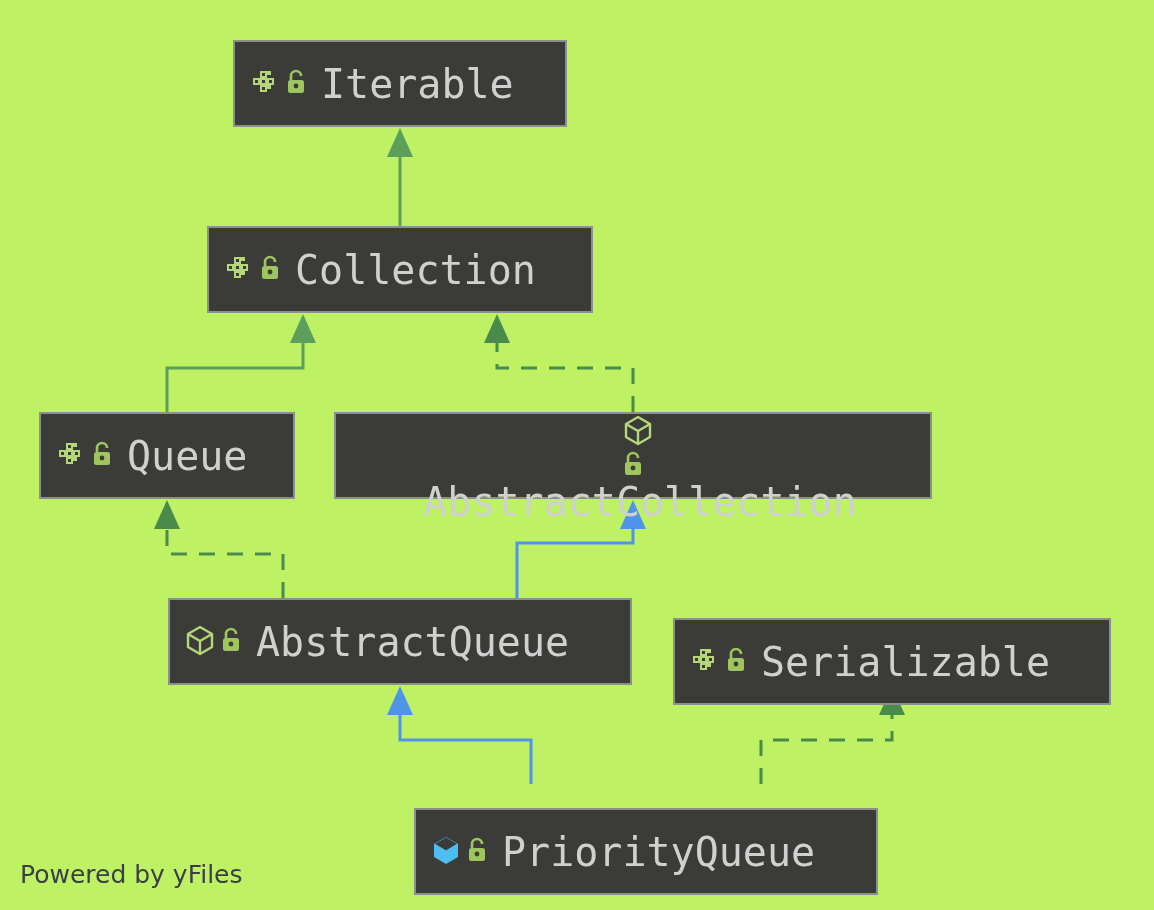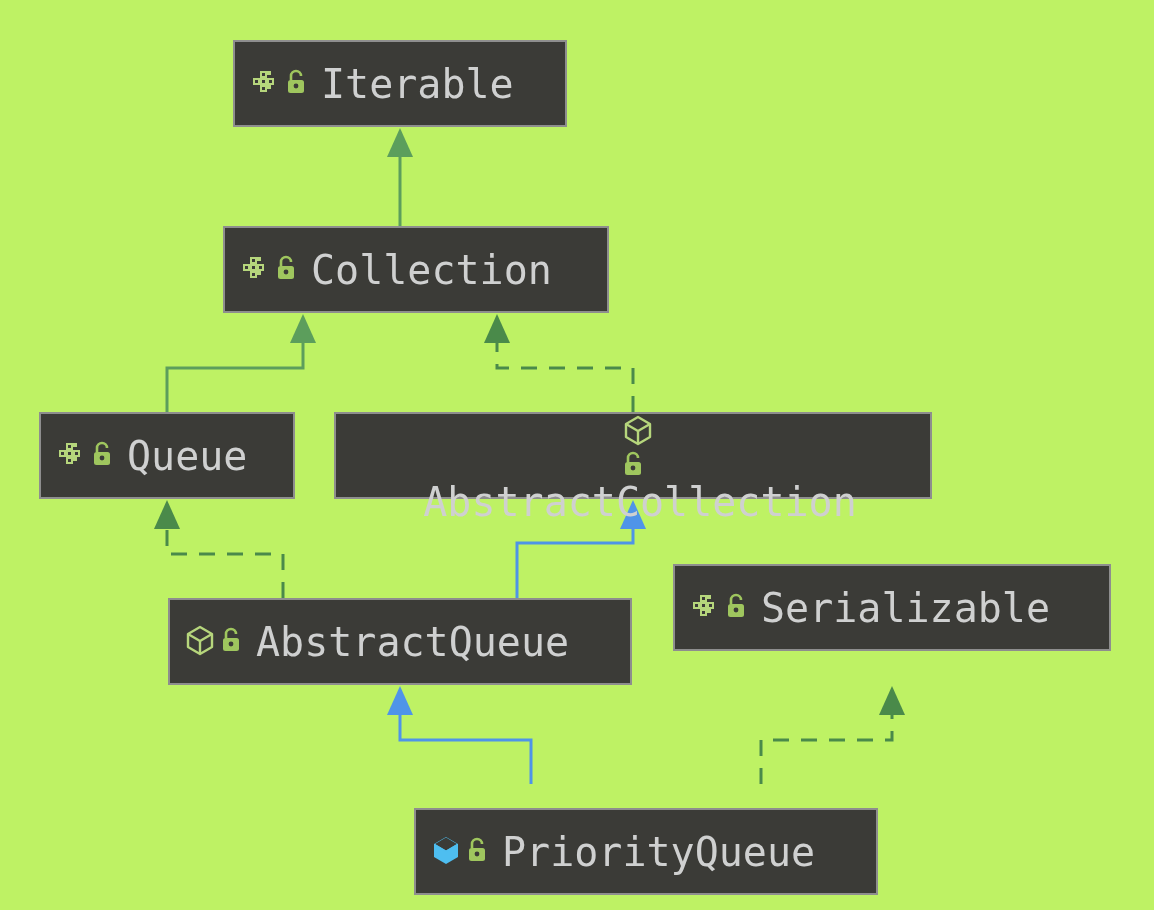--- a/index.html
+++ b/index.html
@@ -130,21 +130,21 @@
     <span class="lock-icon">
       <svg width="22" height="28" viewBox="0 0 22 28">
         <path d="M6 12 V8 a5 5 0 0 1 10 0" fill="none" stroke="#9fc65e" stroke-width="2.6"></path>
         <rect x="3" y="12" width="16" height="13" rx="2.5" fill="#9fc65e"></rect>
         <circle cx="11" cy="18" r="2.4" fill="#3b3b37"></circle>
       </svg>
     </span>
     <span class="node-label">Iterable</span>
   </div>
 
-  <div class="uml-node" style="left:207px; top:226px; width:386px; height:87px;margin-left:16px;">
+  <div class="uml-node" style="left:207px; top:226px; width:386px; height:87px;">
     <span class="node-icon">
       <svg width="32" height="32" viewBox="0 0 32 32">
         <g fill="#b6d67c">
           <rect x="11" y="5" width="7" height="7"></rect>
           <rect x="4" y="12" width="7" height="7"></rect>
           <rect x="11" y="12" width="7" height="7"></rect>
           <rect x="18" y="12" width="7" height="7"></rect>
           <rect x="11" y="19" width="7" height="7"></rect>
           <rect x="18" y="5" width="4" height="4"></rect>
           <rect x="18" y="19" width="4" height="4"></rect>
@@ -232,21 +232,21 @@
     <span class="lock-icon">
       <svg width="22" height="28" viewBox="0 0 22 28">
         <path d="M6 12 V8 a5 5 0 0 1 10 0" fill="none" stroke="#9fc65e" stroke-width="2.6"></path>
         <rect x="3" y="12" width="16" height="13" rx="2.5" fill="#9fc65e"></rect>
         <circle cx="11" cy="18" r="2.4" fill="#3b3b37"></circle>
       </svg>
     </span>
     <span class="node-label">AbstractQueue</span>
   </div>
 
-  <div class="uml-node" style="left:673px; top:564px; width:438px; height:87px;">
+  <div class="uml-node" style="left:673px; top:618px; width:438px; height:87px;">
     <span class="node-icon">
       <svg width="32" height="32" viewBox="0 0 32 32">
         <g fill="#b6d67c">
           <rect x="11" y="5" width="7" height="7"></rect>
           <rect x="4" y="12" width="7" height="7"></rect>
           <rect x="11" y="12" width="7" height="7"></rect>
           <rect x="18" y="12" width="7" height="7"></rect>
           <rect x="11" y="19" width="7" height="7"></rect>
           <rect x="18" y="5" width="4" height="4"></rect>
           <rect x="18" y="19" width="4" height="4"></rect>
@@ -281,14 +281,15 @@
     <span class="lock-icon">
       <svg width="22" height="28" viewBox="0 0 22 28">
         <path d="M6 12 V8 a5 5 0 0 1 10 0" fill="none" stroke="#9fc65e" stroke-width="2.6"></path>
         <rect x="3" y="12" width="16" height="13" rx="2.5" fill="#9fc65e"></rect>
         <circle cx="11" cy="18" r="2.4" fill="#3b3b37"></circle>
       </svg>
     </span>
     <span class="node-label">PriorityQueue</span>
   </div>
 
+  <div id="watermark">Powered by yFiles</div>
 
 </div>
 
 </body></html>

